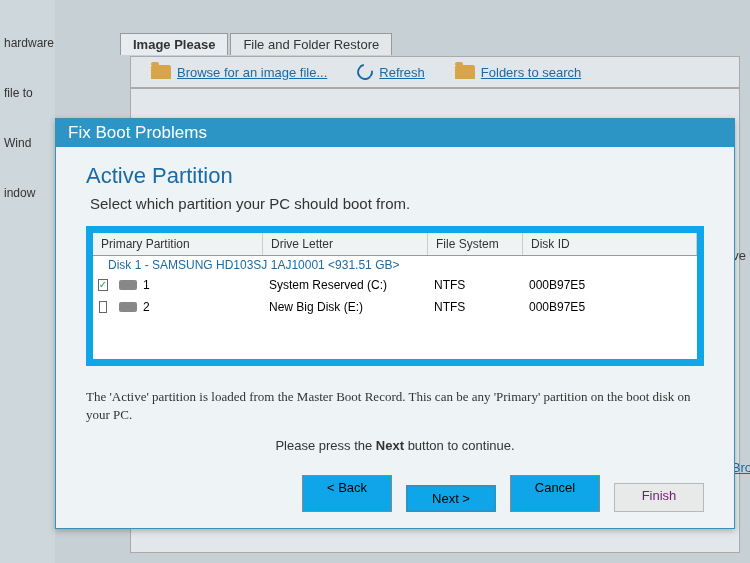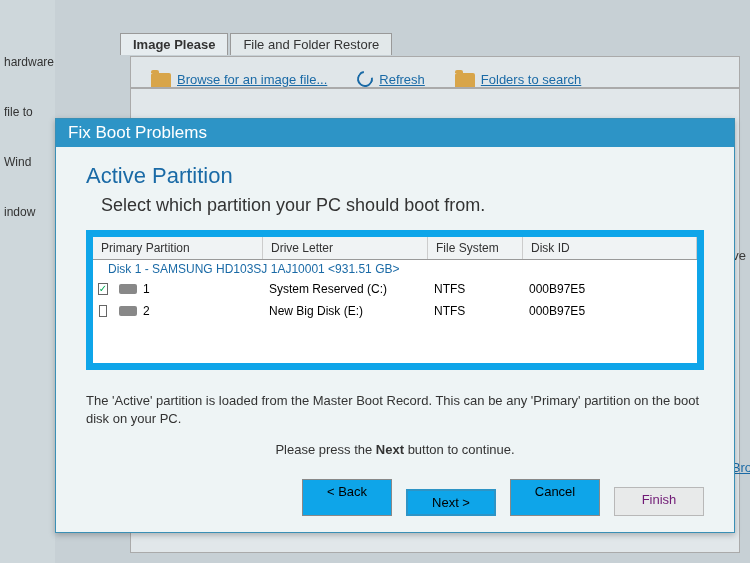--- a/index.html
+++ b/index.html
@@ -1,35 +1,35 @@
 <!DOCTYPE html>
 <html><head>
   <meta charset="utf-8">
   <style>
     * { margin: 0; padding: 0; box-sizing: border-box; font-family: "Segoe UI", Tahoma, sans-serif; }
     body { width: 750px; height: 563px; background: #c7d0d5; overflow: hidden; position: relative; }
     
     .bg-sidebar {
       position: absolute; left: 0; top: 0; width: 55px; height: 563px;
-      background: #ced7db; font-size: 12px; color: #333; padding-top: 53px;
+      background: #ced7db; font-size: 12px; color: #333; padding-top: 34px;
     }
     .bg-sidebar span { display: block; padding: 2px 4px; margin-bottom: 32px; white-space: nowrap; }
     
     .tabs {
       position: absolute; left: 120px; top: 33px; display: flex; gap: 2px;
     }
     .tab {
       padding: 3px 12px; font-size: 13px; color: #333; background: #e2e8ea;
       border: 1px solid #999; border-bottom: none;
     }
     .tab.active { background: #e6ecef; font-weight: bold; }
     
     .toolbar {
       position: absolute; left: 130px; top: 56px; right: 10px; height: 32px;
-      display: flex; align-items: flex-end; gap: 30px; background: #e0e6e9;
+      display: flex; align-items: center; gap: 30px; background: #e0e6e9;
       border: 1px solid #aaa; padding: 0 20px;
     }
     .toolbar-item { display: flex; align-items: center; gap: 6px; font-size: 13px; }
     .toolbar-item .link { color: #1a6aa6; text-decoration: underline; cursor: pointer; }
     .folder-icon { width: 20px; height: 14px; background: #d8a54a; border-radius: 2px 2px 0 0; position: relative; }
     .folder-icon::before { content: ''; position: absolute; width: 8px; height: 3px; background: #d8a54a; top: -3px; left: 0; border-radius: 2px 2px 0 0; }
     .refresh-icon { width: 16px; height: 16px; border: 2px solid #1a6aa6; border-radius: 50%; border-top-color: transparent; transform: rotate(35deg); }
     
     .main-frame { position: absolute; left: 130px; top: 88px; right: 10px; bottom: 10px; border: 1px solid #aaa; background: #e1e7ea; }
     
@@ -40,41 +40,41 @@
     
     .modal {
       position: absolute; left: 55px; top: 118px; width: 680px;
       background: #eef4f5; border: 1px solid #3a8fb5; box-shadow: 0 2px 6px rgba(0,0,0,.25);
     }
     .modal-title {
       background: #2d94c6; color: #fff; font-size: 17px; padding: 4px 12px;
     }
     .modal-body { padding: 16px 30px 12px 30px; }
     .modal-heading { color: #1a6aa6; font-size: 22px; font-weight: 400; margin-bottom: 6px; }
-    .modal-sub { font-size: 18px; color: #333; margin-left: 15px; margin-bottom: 14px; }
+    .modal-sub { font-size: 15px; color: #333; margin-left: 4px; margin-bottom: 14px; }
     
     .grid {
       background: #fff; border: 7px solid #0ea5e9; height: 140px; overflow: auto;
       font-size: 12px;
     }
     .grid-header { display: flex; border-bottom: 1px solid #999; background: #f0f3f4; }
     .grid-header div { padding: 4px 8px; border-right: 1px solid #ccc; color: #333; }
     .grid-row { display: flex; align-items: center; padding: 2px 0; }
     .grid-row.disk-row { color: #1a6aa6; padding-left: 15px; }
     .cell { padding: 2px 6px; }
     .c-check { width: 20px; display: flex; justify-content: center; align-items: center; }
     .checkbox { width: 12px; height: 12px; border: 1px solid #666; background: #fff; display: flex; align-items: center; justify-content: center; }
     .checkbox.checked::after { content: '✓'; color: #0a5; font-size: 10px; line-height: 1; }
     .disk-icon { width: 18px; height: 10px; background: #888; border-radius: 2px; margin-right: 2px; }
     .c-pp { width: 150px; display: flex; align-items: center; gap: 4px; }
     .c-dl { width: 165px; }
     .c-fs { width: 95px; }
     .c-did { width: 160px; }
     
-    .hint { font-size: 13px; color: #333; margin-top: 22px; line-height: 1.4; }
+    .hint { font-size: 13px; color: #333; margin-top: 22px; line-height: 1.4; font-family: Liberation Serif, serif; }
     .press { text-align: center; font-size: 13px; color: #333; margin-top: 14px; }
     .press b { font-weight: bold; }
     
     .btn-row { display: flex; justify-content: flex-end; gap: 14px; padding: 10px 30px 16px 30px; }
     .btn {
       min-width: 90px; padding: 4px 14px; font-size: 13px; text-align: center;
       background: #0ea5e9; border: 1px solid #888; cursor: pointer;
     }
     .btn.primary { border: 2px solid #2d94c6; margin-top: 10px; }
     .btn.disabled { color: #701a75; background: #e8eaea; border-color: #b8b8b8; cursor: default; margin-top: 8px; }

